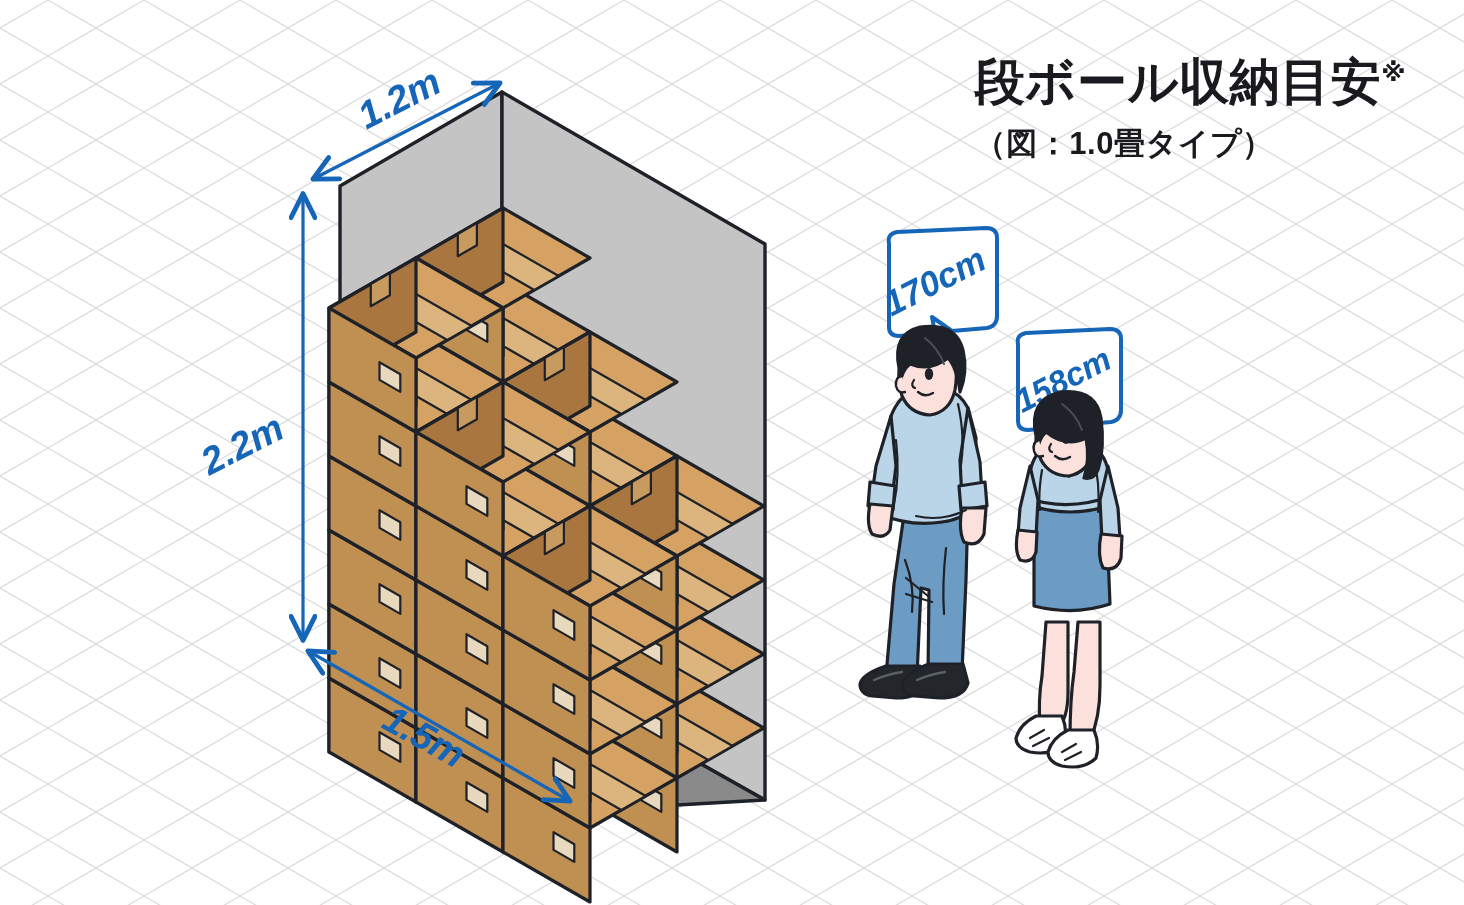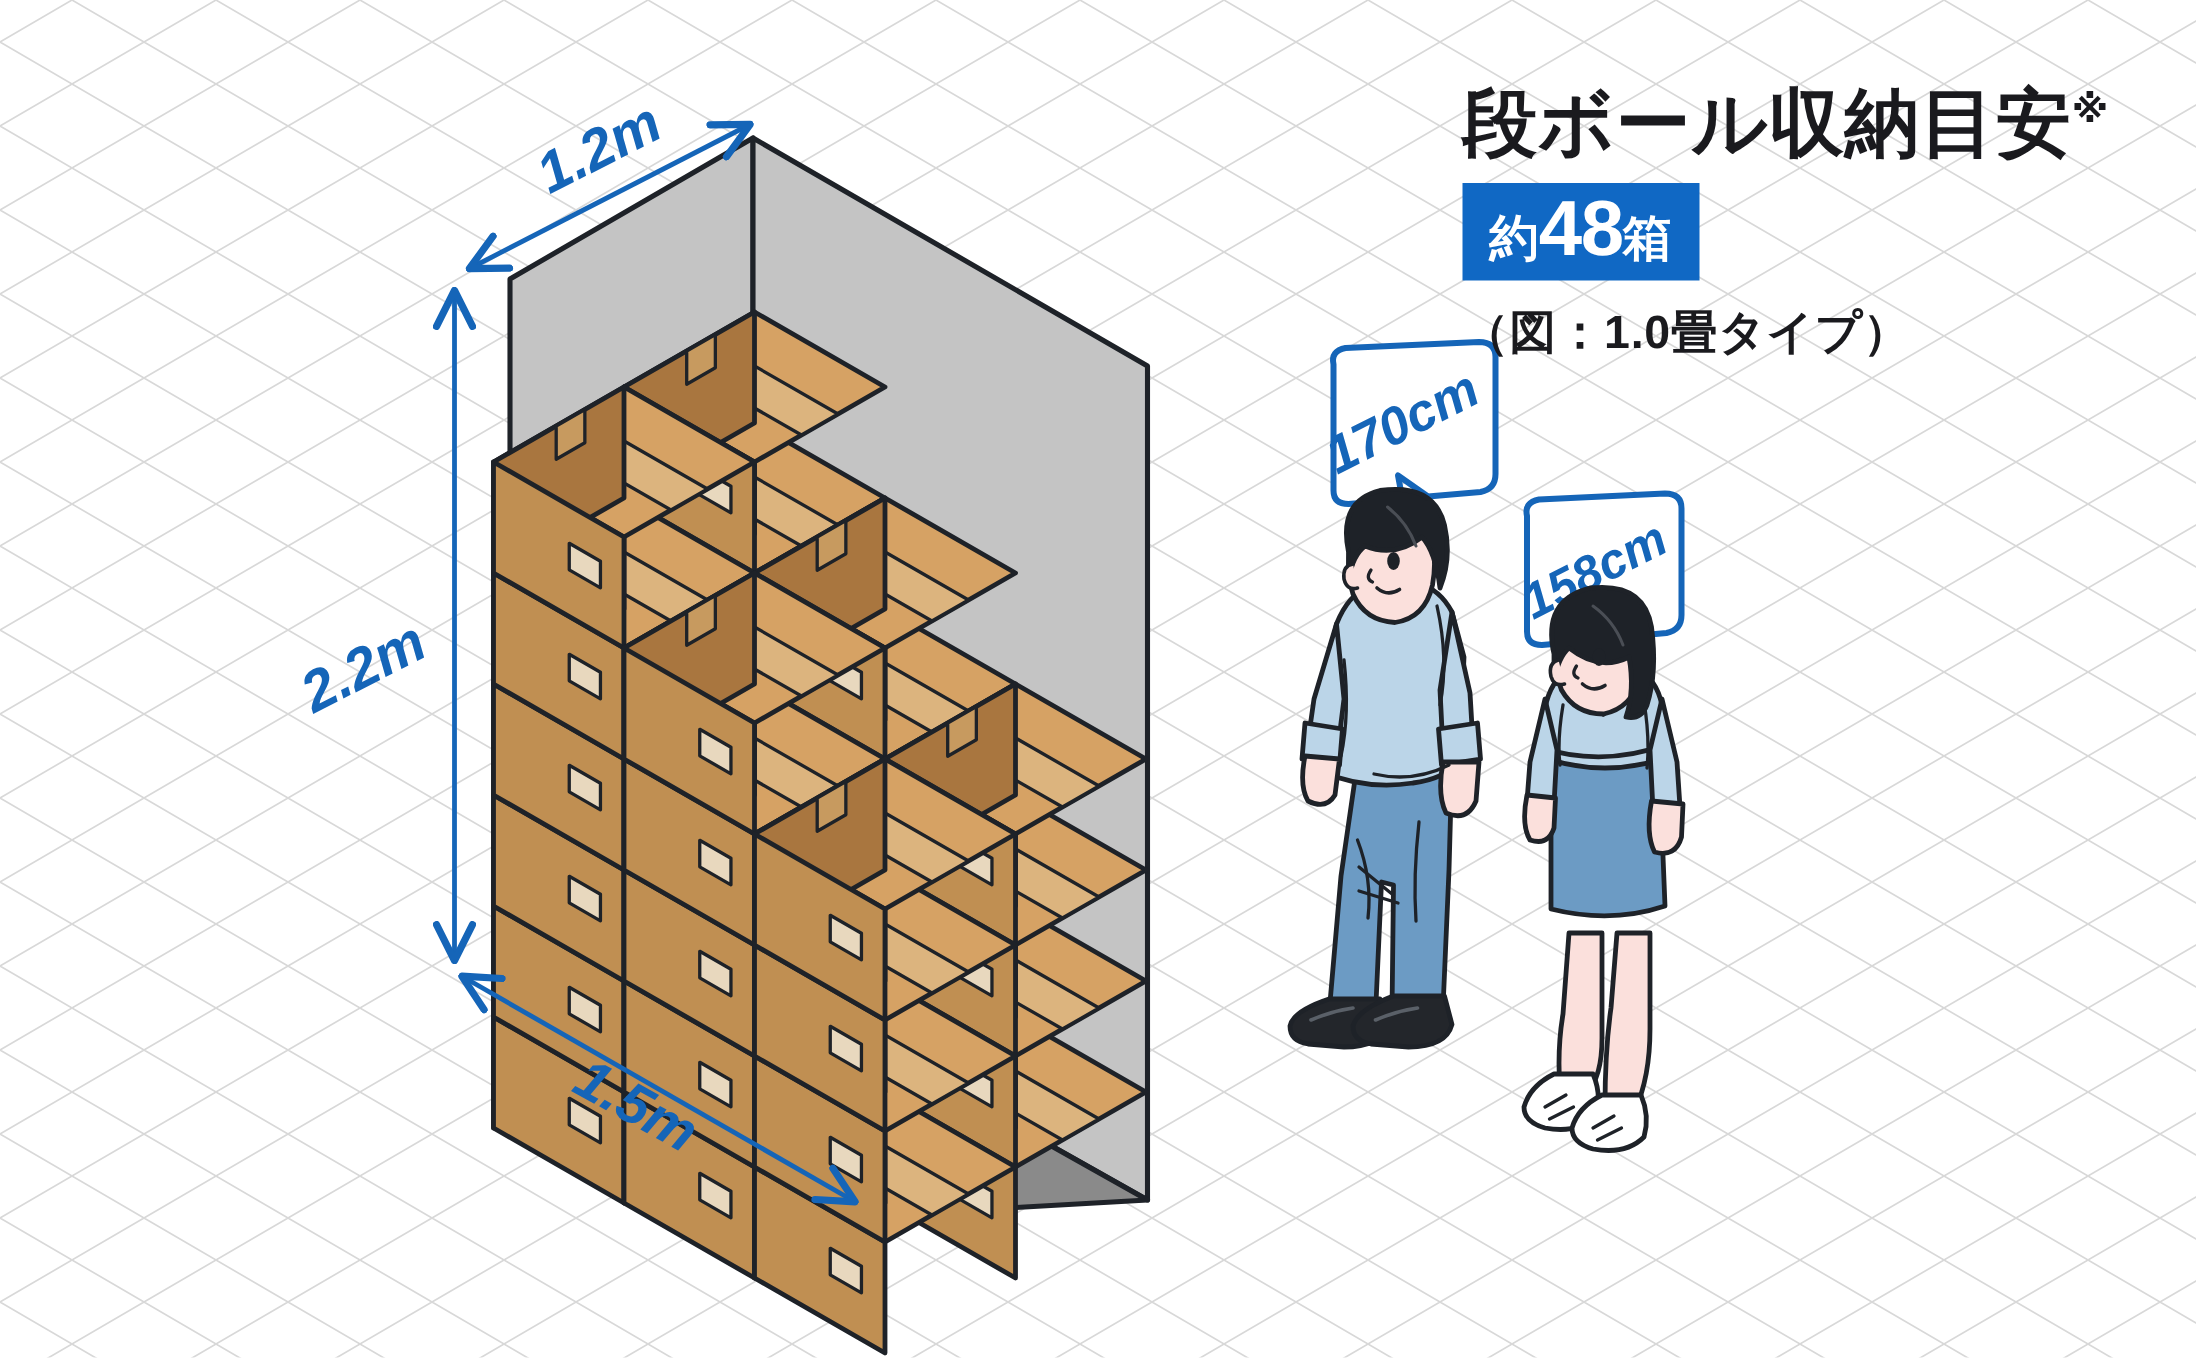--- a/index.html
+++ b/index.html
@@ -493,19 +493,16 @@
     <ellipse cx="1066" cy="438" rx="4.2" ry="6" fill="#1E2228" stroke="none"></ellipse>
     <path fill="none" stroke-width="2.4" d="M 1055 456 Q 1062 462 1070 457"></path>
     <path fill="none" stroke-width="2.2" d="M 1051 444 Q 1047 450 1052 452"></path>
   </g>
 </svg>
 
 <div class="hdr">
   <div class="hdr-title">
     <span>段ボール収納目安</span><span class="mark">※</span>
   </div>
-  <div class="badge">
-    <span class="sm">約</span><span class="bg">48</span><span class="sm">箱</span>
-  </div>
   <div class="hdr-note">（図：1.0畳タイプ）</div>
 </div>
 
 </div>
 
 </body></html>

